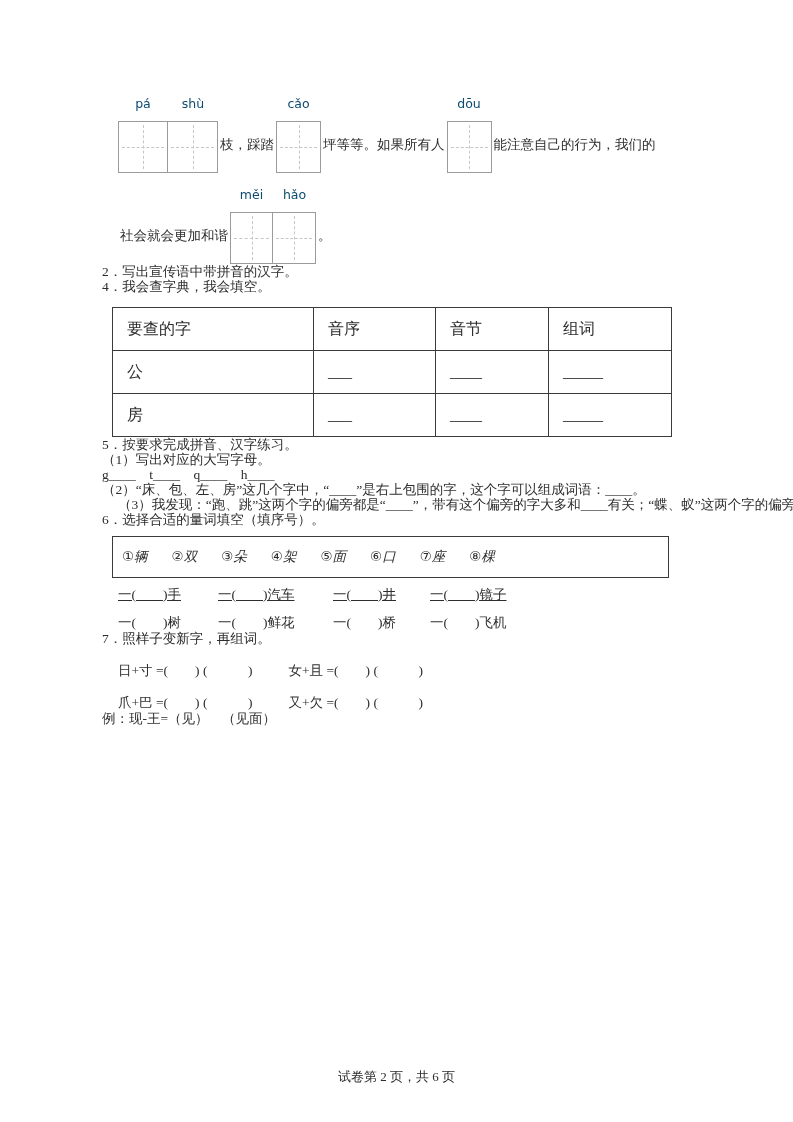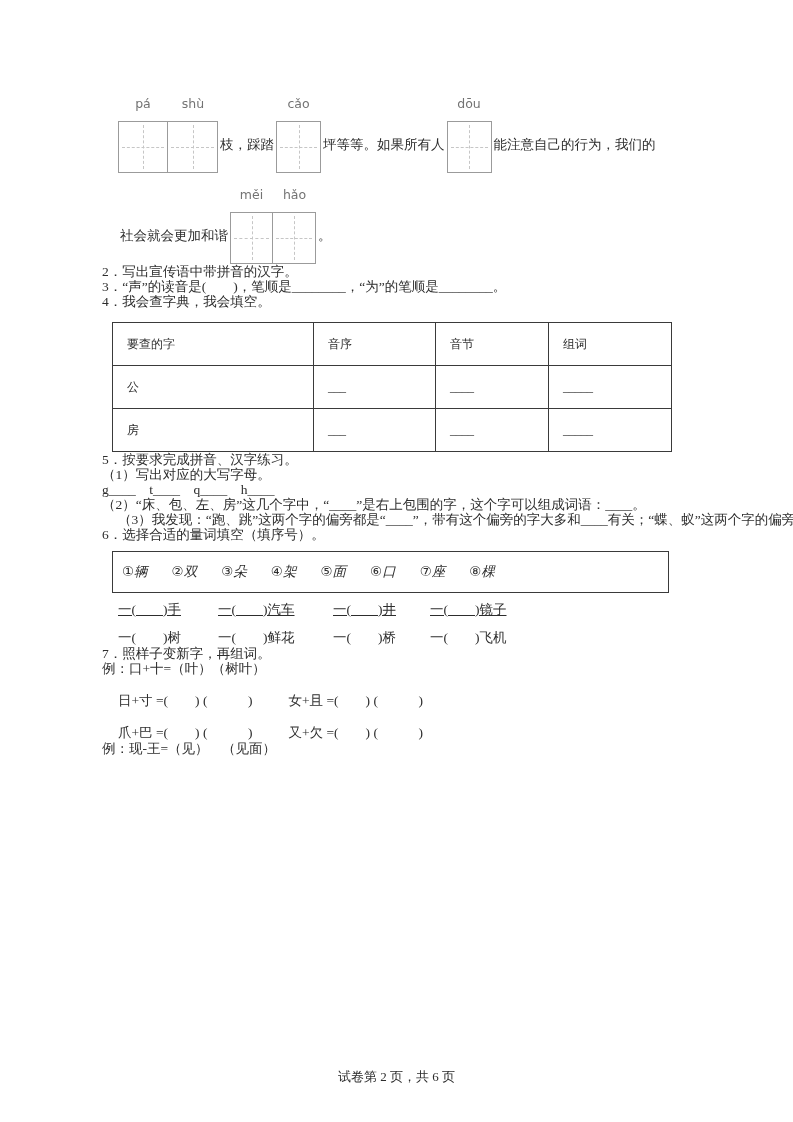--- a/index.html
+++ b/index.html
@@ -18,21 +18,21 @@
 
   
   .fill-line { display: flex; align-items: flex-end; margin-left: 16px; }
   .fill-line-a { margin-top: 96px; }
   .fill-line-b { margin-top: 14px; }
   .fill-text { margin-bottom: 19px; padding: 0 2px; white-space: pre; }
 
   .tzg { display: inline-flex; flex-direction: column; }
   .tzg-pinyin { display: flex; height: 17px; margin-bottom: 8px;
     font-family: "DejaVu Sans", "Liberation Sans", sans-serif;
-    font-size: 12.5px; color: #737373; }
+    font-size: 12.5px; color: #0c4a6e; }
   .tzg-pinyin span { flex: 1; text-align: center; }
   .tzg-row { display: flex; }
   .tzg-cell { position: relative; width: 50px; height: 52px; box-sizing: border-box;
     border: 1px solid #9b9b9b; background: #fff; }
   .tzg-cell + .tzg-cell { border-left: none; }
   .tzg-cell::before { content: ""; position: absolute; left: 3px; right: 3px; top: 50%;
     border-top: 1px dashed #c6c6c6; }
   .tzg-cell::after { content: ""; position: absolute; top: 3px; bottom: 3px; left: 50%;
     border-left: 1px dashed #c6c6c6; }
   .tzg--single .tzg-cell { width: 45px; }
@@ -51,21 +51,21 @@
   .q6-title { margin-top: 10px; }
   .q7-title { margin-top: 14px; }
   .q7-ex1 { margin-top: 17px; }
   .q7-ex2 { margin-top: 11px; }
 
   
   table.dict { border-collapse: collapse; margin: 13px 0 0 10px; table-layout: fixed; }
   table.dict th, table.dict td {
     border: 1.5px solid #3a3a3a; height: 42px; padding: 0 0 0 14px;
     font-weight: normal; text-align: left; vertical-align: middle;
-    font-size: 12px; white-space: pre; }
+    font-size: 16px; white-space: pre; }
   .col-char { width: 186px; } .col-yx { width: 107px; } .col-yj { width: 98px; } .col-zc { width: 108px; }
 
   
   .options-box { margin: 9px 0 0 10px; width: 557px; height: 42px; box-sizing: border-box;
     border: 1.5px solid #3a3a3a; display: flex; align-items: center;
     padding-left: 9px; gap: 24px; }
   .options-box span { white-space: pre; font-style: italic; }
 
   .q-grid { display: grid; grid-template-columns: 100px 115px 97px auto;
     margin-left: 16px; line-height: 16px; }
@@ -129,21 +129,20 @@
         <div class="tzg-row">
           <div class="tzg-cell"></div>
           <div class="tzg-cell"></div>
         </div>
       </div>
       <span class="fill-text">。</span>
     </div>
 
     <p class="line ind q2">2．写出宣传语中带拼音的汉字。</p>
 
-    <p class="line ind q3">3．“声”的读音是(　　)，笔顺是________，“为”的笔顺是________。</p>
 
     <p class="line ind q4-title">4．我会查字典，我会填空。</p>
     <table class="dict">
       <thead>
         <tr>
           <th class="col-char">要查的字</th>
           <th class="col-yx">音序</th>
           <th class="col-yj">音节</th>
           <th class="col-zc">组词</th>
         </tr>
@@ -188,21 +187,20 @@
       <span>一(　　)镜子</span>
     </div>
     <div class="q-grid r2">
       <span>一(　　)树</span>
       <span>一(　　)鲜花</span>
       <span>一(　　)桥</span>
       <span>一(　　)飞机</span>
     </div>
 
     <p class="line ind q7-title">7．照样子变新字，再组词。</p>
-    <p class="line ind q7-ex1">例：口+十=（叶）（树叶）</p>
     <div class="combo-row r1">
       <span>日+寸 =(　　) (　　　)</span>
       <span>女+且 =(　　) (　　　)</span>
     </div>
     <div class="combo-row r2">
       <span>爪+巴 =(　　) (　　　)</span>
       <span>又+欠 =(　　) (　　　)</span>
     </div>
     <p class="line ind q7-ex2">例：现-王=（见）　（见面）</p>
 

